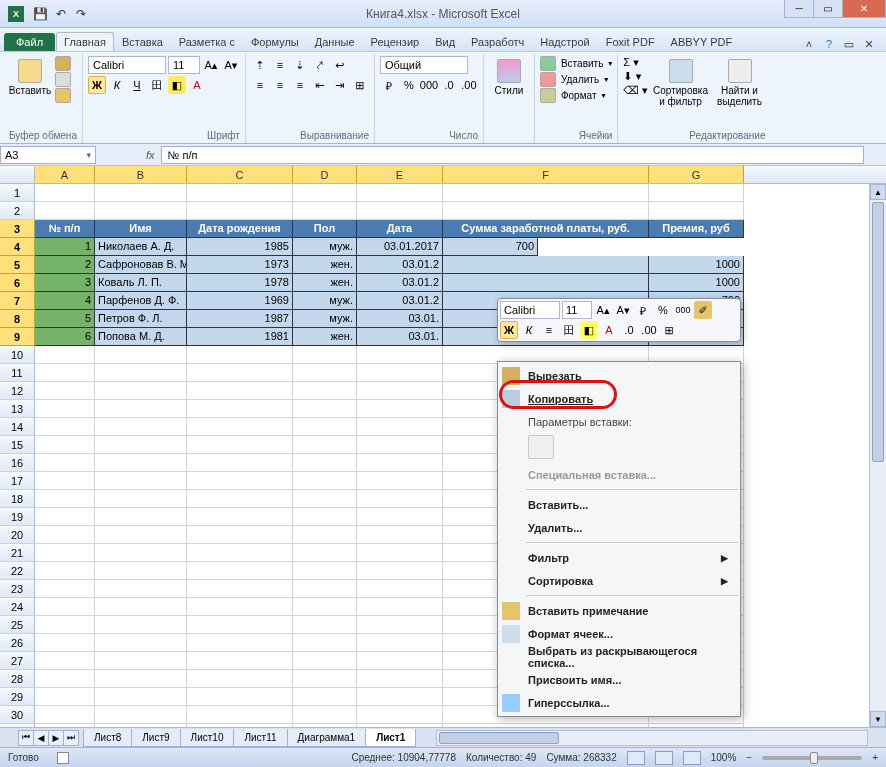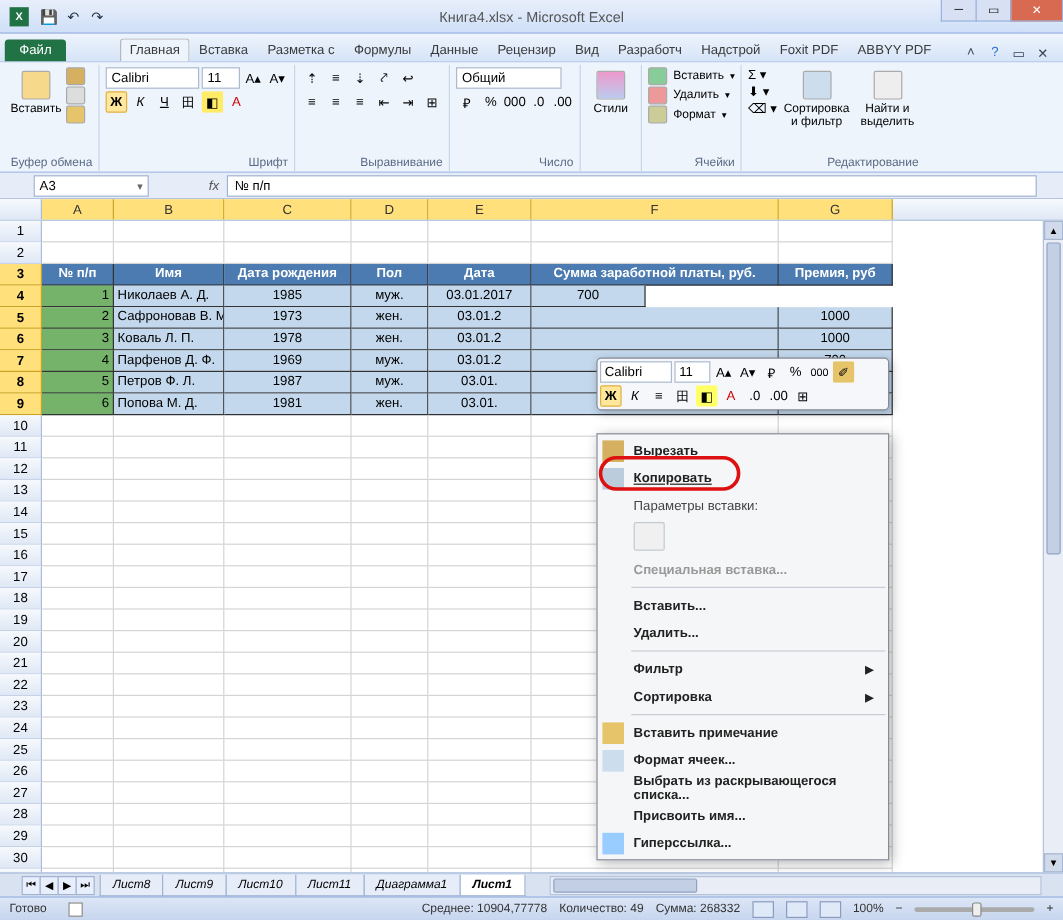--- a/index.html
+++ b/index.html
@@ -9,66 +9,66 @@
 .titlebar .qat { display: flex; gap: 2px; align-items: center; padding-left: 8px; }
 .qat-icon { width: 18px; height: 18px; display: flex; align-items: center; justify-content: center; font-size: 12px; color: #234; }
 .titlebar .title { position: absolute; left: 0; right: 0; text-align: center; color: #555; font-size: 12px; pointer-events: none; }
 .winbtns { position: absolute; right: 0; top: 0; display: flex; }
 .winbtn { width: 30px; height: 18px; background: #d8e1f3; border: 1px solid #9bb4e0; border-top: none; display: flex; align-items: center; justify-content: center; font-size: 10px; margin-left: -1px; }
 .winbtn.close { background: #d86a52; color: #fff; width: 44px; }
 
 .ribbon-tabs { height: 24px; background: linear-gradient(#eef4fc,#d6e4f8); display: flex; align-items: flex-end; padding-left: 4px; border-bottom: 1px solid #b9cbe6; gap: 1px; }
 .file-tab { background: #217346; color: #fff; padding: 3px 12px; border-radius: 3px 3px 0 0; font-size: 11px; }
 .ribbon-tab { padding: 3px 7px; color: #3b3b3b; font-size: 11px; border: 1px solid transparent; border-bottom: none; border-radius: 3px 3px 0 0; cursor: default; }
-.ribbon-tab.active { background: #eef4fc; border-color: #b8b8b8; margin-left: 44px; }
+.ribbon-tab.active { background: #eef4fc; border-color: #b8b8b8; }
 .ribbon-help { margin-left: auto; display: flex; gap: 6px; padding-right: 10px; align-items: center; color: #345; }
 .ribbon-help span { width: 14px; height: 14px; display: inline-flex; align-items: center; justify-content: center; font-size: 11px; }
 
 .ribbon-body { height: 92px; background: #eef4fc; border-bottom: 1px solid #9bb4e0; display: flex; padding: 2px 4px 0 4px; }
 .ribbon-group { border-right: 1px solid #c8d4e8; padding: 2px 5px 0 5px; display: flex; flex-direction: column; justify-content: space-between; }
 .ribbon-group-label { text-align: right; color: #5b6b85; font-size: 10px; padding: 2px 0; white-space: nowrap; }
 .grp-body { display: flex; gap: 4px; align-items: flex-start; height: 66px; }
 .big-btn { width: 42px; display: flex; flex-direction: column; align-items: center; gap: 2px; padding: 2px; border: 1px solid transparent; border-radius: 3px; }
 .big-btn .ic { width: 24px; height: 24px; background: #ddd; border: 1px solid #aaa; border-radius: 2px; }
 .big-btn .lbl { font-size: 10px; text-align: center; line-height: 11px; }
 .mini-stack { display: flex; flex-direction: column; gap: 1px; }
 .mini-icon { width: 16px; height: 15px; background: #ddd; border: 1px solid #aaa; border-radius: 2px; }
 .font-box { display: flex; flex-direction: column; gap: 2px; }
 .font-row { display: flex; gap: 2px; align-items: center; }
 .combo { height: 18px; border: 1px solid #abb9d0; background: #fff; padding: 0 4px; font-size: 11px; display: flex; align-items: center; }
 .fb { width: 18px; height: 18px; border: 1px solid transparent; display: flex; align-items: center; justify-content: center; font-size: 11px; border-radius: 2px; }
 .fb.bold { font-weight: bold; background: #ffe89c; border-color: #e0b040; }
 
 .namebox-row { height: 22px; background: #e6edf9; border-bottom: 1px solid #b3c2dd; display: flex; align-items: center; }
-.name-box { width: 96px; height: 18px; background: #fff; border: 1px solid #9fb2d1; margin-left: 28px; padding: 0 4px; font-size: 11px; display: flex; align-items: center; justify-content: space-between; }
+.name-box { width: 96px; height: 18px; background: #fff; border: 1px solid #9fb2d1; padding: 0 4px; font-size: 11px; display: flex; align-items: center; justify-content: space-between; }
 .name-box .dd { color: #666; font-size: 9px; }
 .fx-label { margin-left: 50px; font-style: italic; color: #555; font-size: 11px; }
 .formula-bar { flex: 1; height: 18px; background: #fff; border: 1px solid #9fb2d1; margin: 0 22px 0 6px; padding: 0 6px; font-size: 11px; display: flex; align-items: center; }
 
 .grid-area { position: absolute; top: 166px; left: 0; right: 0; bottom: 40px; background: #fff; }
 .col-headers { display: flex; height: 18px; background: linear-gradient(#f6f9fd,#dfe8f5); border-bottom: 1px solid #a7bcdb; }
 .corner { width: 35px; border-right: 1px solid #a7bcdb; background: linear-gradient(#f6f9fd,#dfe8f5); }
 .colh { border-right: 1px solid #c5d3e8; text-align: center; line-height: 18px; font-size: 11px; color: #333; }
 .colh.sel { background: #ffe07a; border-color: #c9a227; }
 .row { display: flex; height: 18px; }
 .rowh { width: 35px; background: linear-gradient(#f6f9fd,#dfe8f5); border-right: 1px solid #a7bcdb; border-bottom: 1px solid #c5d3e8; text-align: center; line-height: 18px; font-size: 11px; }
 .rowh.sel { background: #ffe07a; border-color: #c9a227; font-weight: bold; }
 .cell { border-right: 1px solid #d4d4d4; border-bottom: 1px solid #d4d4d4; padding: 0 3px; line-height: 17px; font-size: 11px; color: #000; overflow: hidden; white-space: nowrap; }
 .hdr-cell { background: #4b7bb0; color: #fff; text-align: center; font-weight: bold; border-color: #333; }
 .green-cell { background: #75b36a; text-align: right; border-color: #333; }
 .sel-cell { background: #c3d8ed; border-color: #333; }
-.center { text-align: center; }
+.center { text-align: right; }
 .right { text-align: right; }
 .vscroll { position: absolute; right: 0; top: 18px; bottom: 0; width: 17px; background: #e8edf6; border-left: 1px solid #b3c2dd; }
 .vscroll .arrow { height: 16px; background: #d0daea; border: 1px solid #a7b7d2; display: flex; align-items: center; justify-content: center; font-size: 8px; }
 .vscroll .thumb { position: absolute; top: 18px; height: 260px; left: 2px; right: 2px; background: #c3cfe4; border: 1px solid #90a2c2; border-radius: 2px; }
 
 .sheet-tabs { position: absolute; bottom: 20px; left: 0; right: 0; height: 20px; background: #d9e2f1; display: flex; align-items: center; padding-left: 18px; border-top: 1px solid #a7bcdb; }
 .nav-btn { width: 16px; height: 16px; border: 1px solid #9fb2d1; background: #e8eefb; margin-right: -1px; display: flex; align-items: center; justify-content: center; font-size: 9px; }
-.sheet-tab { height: 18px; padding: 0 10px; background: #e6edf9; border: 1px solid #9fb2d1; border-top: none; margin-left: -1px; font-size: 10px; display: flex; align-items: center; font-style: italic; }
+.sheet-tab { height: 18px; padding: 0 10px; background: #e6edf9; border: 1px solid #9fb2d1; border-top: none; margin-left: -1px; font-size: 10px; display: flex; align-items: center; }
 .sheet-tab.active { background: #fff; font-weight: bold; }
 .hscroll { flex: 1; height: 16px; margin: 0 18px 0 20px; background: #e8edf6; border: 1px solid #b3c2dd; position: relative; }
 .hscroll .thumb { position: absolute; left: 2px; top: 1px; bottom: 1px; width: 120px; background: #c3cfe4; border: 1px solid #90a2c2; border-radius: 2px; }
 
 .statusbar { position: absolute; bottom: 0; left: 0; right: 0; height: 20px; background: linear-gradient(#dce6f6,#c6d5ee); border-top: 1px solid #9bb4e0; display: flex; align-items: center; padding: 0 8px; font-size: 10px; color: #333; gap: 18px; }
 .statusbar .right-stat { margin-left: auto; display: flex; gap: 10px; align-items: center; }
 .zoom-slider { width: 100px; height: 4px; background: #aaa; position: relative; border-radius: 2px; }
 .zoom-slider .knob { position: absolute; left: 48px; top: -4px; width: 8px; height: 12px; background: #eee; border: 1px solid #888; border-radius: 2px; }
 .view-btn { width: 18px; height: 14px; border: 1px solid #8a9cbf; background: #e0e9f8; }
 

